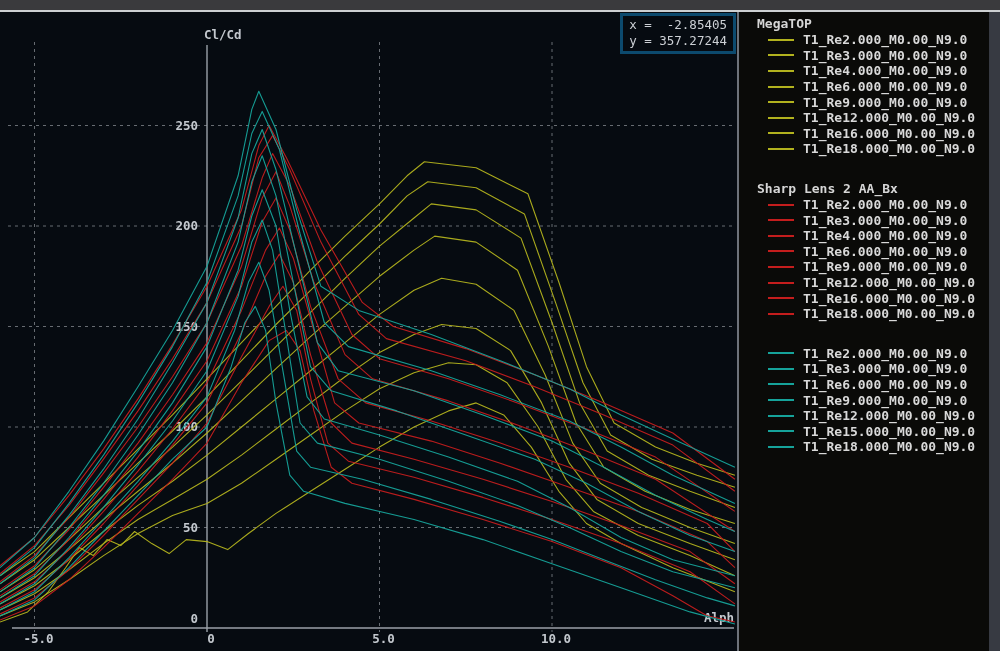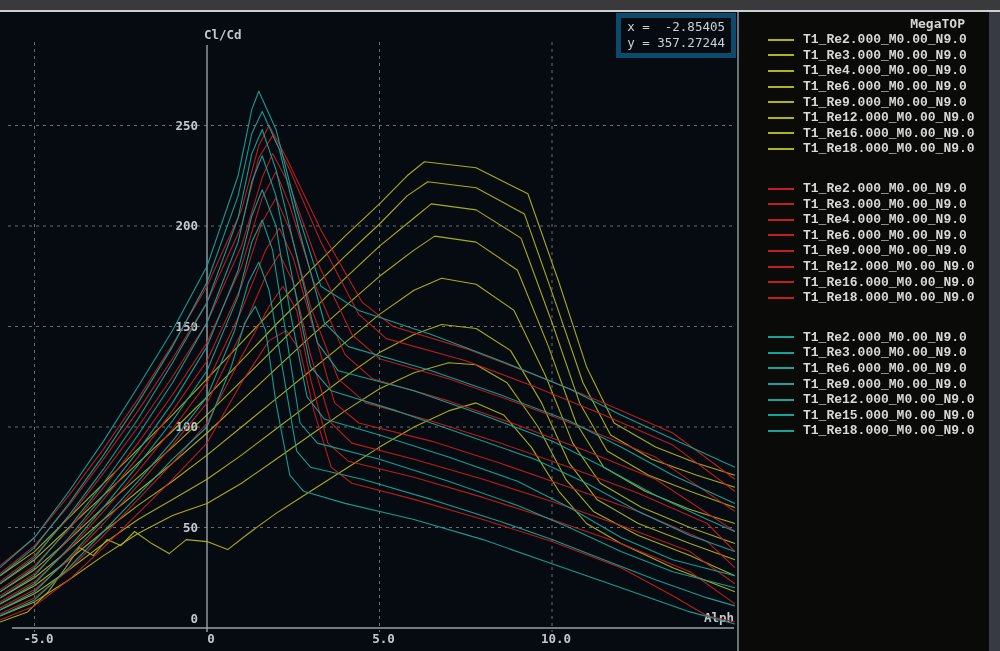--- a/index.html
+++ b/index.html
@@ -2,30 +2,30 @@
 <html><head>
 <meta charset="utf-8">
 <style>
   html,body{margin:0;padding:0;background:#000;}
   .screen{position:relative;width:1000px;height:651px;overflow:hidden;
           background:#0a0a08;font-family:"DejaVu Sans Mono","Liberation Mono",monospace;}
   .titlebar{position:absolute;left:0;top:0;width:1000px;height:10px;background:#3a3a3d;}
   .titlebar-line{position:absolute;left:0;top:10px;width:1000px;height:2px;background:#cdd0d2;}
   .plot-panel{position:absolute;left:0;top:12px;width:737px;height:639px;background:#060b11;}
   .plot-svg{position:absolute;left:0;top:0;}
-  .readout{position:absolute;right:1px;top:1px;border:5px solid #0c4a6e;background:#060b11;
+  .readout{position:absolute;right:1px;top:1px;border:3px solid #0c4a6e;background:#060b11;
            padding:1px 6px 2px 6px;color:#ccd0d5;font-size:12.5px;line-height:16px;white-space:pre;text-align:left;}
   .sep-v{position:absolute;left:737px;top:12px;width:2px;height:639px;background:#6d727a;}
   .legend-panel{position:absolute;left:739px;top:12px;width:226px;height:639px;background:#0a0a08;
-                padding-top:4px;box-sizing:border-box;text-align:right;}
+                padding-top:4px;box-sizing:border-box;}
   .right-strip{position:absolute;left:989px;top:12px;width:11px;height:639px;background:#373a42;}
   .legend-group{margin-bottom:24px;}
   .legend-header{color:#d6d6d6;font-size:13px;font-weight:bold;padding-left:18px;
                  white-space:pre;line-height:16px;}
-  .legend-item{display:flex;align-items:center;height:15.6px;font-family:Liberation Mono, monospace;}
+  .legend-item{display:flex;align-items:center;height:15.6px;}
   .swatch{width:26px;height:2px;margin-left:29px;flex:0 0 26px;}
   .legend-label{margin-left:9px;color:#d9d9d9;font-size:13px;font-weight:bold;white-space:pre;}
 </style>
 </head>
 <body>
 
 <div class="screen">
   <div class="titlebar"></div>
   <div class="titlebar-line"></div>
 
@@ -114,20 +114,21 @@
         <div class="legend-item">
           <span class="swatch" style="background: rgb(178, 178, 30);"></span>
           <span class="legend-label">T1_Re16.000_M0.00_N9.0</span>
         </div>
         <div class="legend-item">
           <span class="swatch" style="background: rgb(178, 178, 30);"></span>
           <span class="legend-label">T1_Re18.000_M0.00_N9.0</span>
         </div>
       </div>
       <div class="legend-group">
+        <div class="legend-header">Sharp Lens 2 AA_Bx</div>
         <div class="legend-item">
           <span class="swatch" style="background: rgb(196, 29, 29);"></span>
           <span class="legend-label">T1_Re2.000_M0.00_N9.0</span>
         </div>
         <div class="legend-item">
           <span class="swatch" style="background: rgb(196, 29, 29);"></span>
           <span class="legend-label">T1_Re3.000_M0.00_N9.0</span>
         </div>
         <div class="legend-item">
           <span class="swatch" style="background: rgb(196, 29, 29);"></span>

